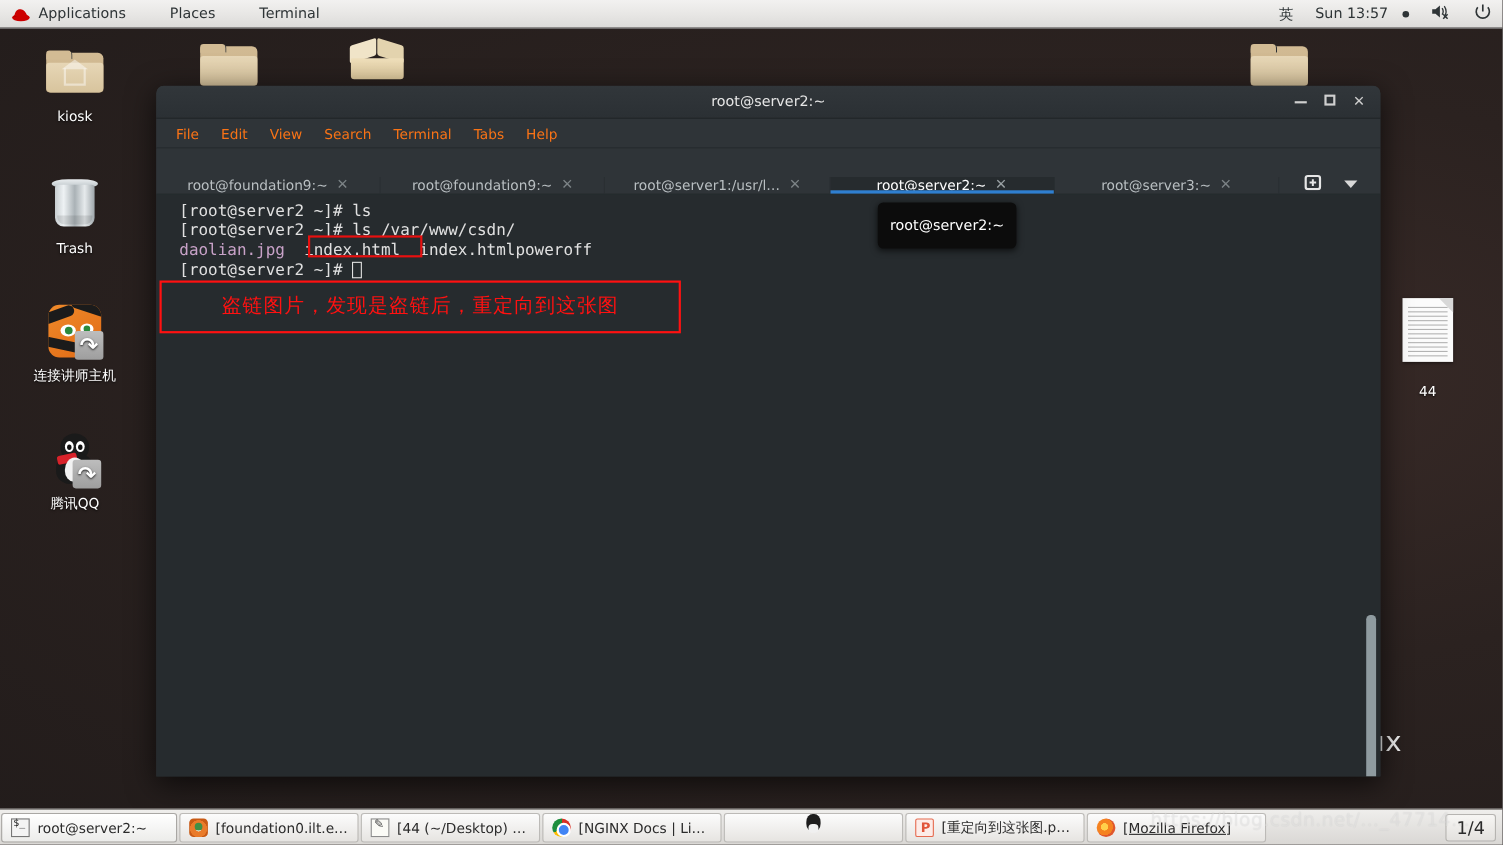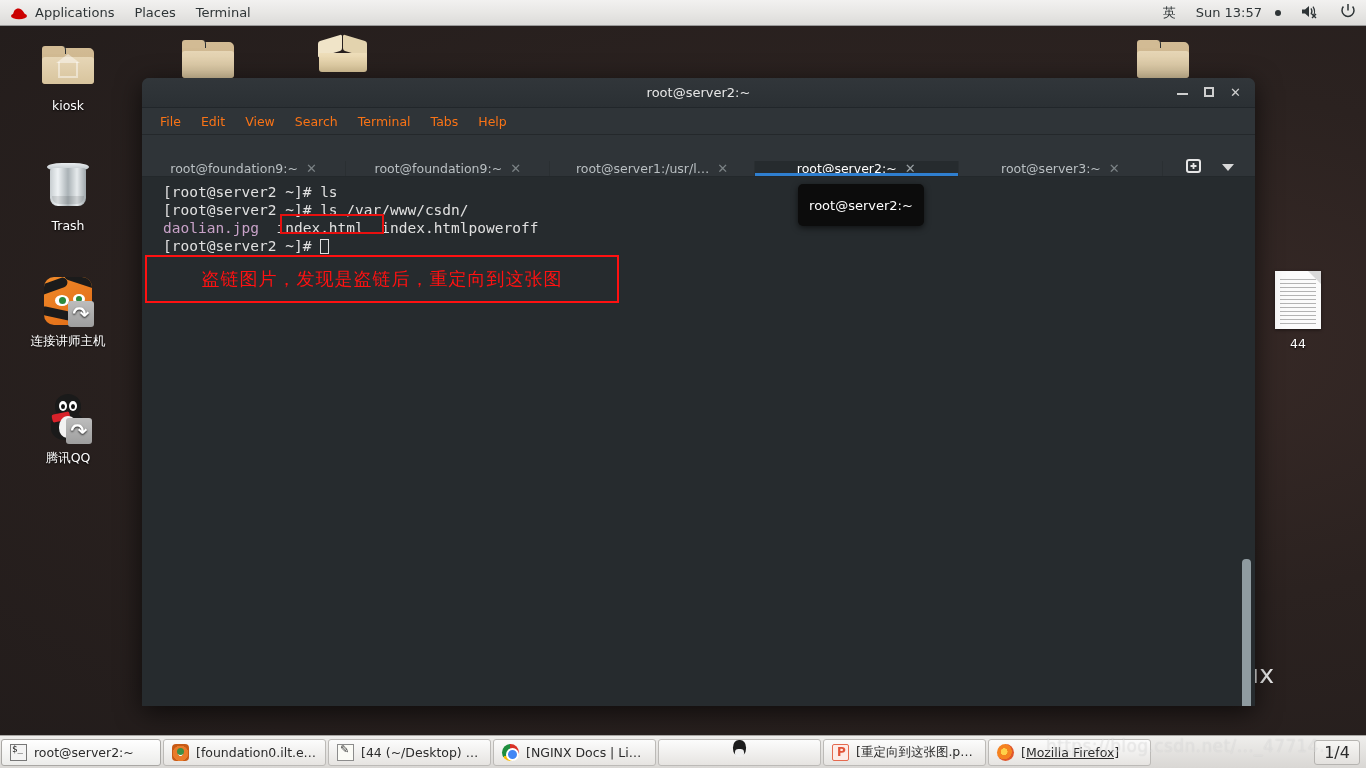--- a/index.html
+++ b/index.html
@@ -15,20 +15,21 @@
 
   
   #top-panel {
     position: absolute; top: 0; left: 0;
     width: 1366px; height: 26px;
     background: linear-gradient(to bottom, #f2f1f0 0%, #e8e7e5 50%, #dcdbd9 100%);
     border-bottom: 1px solid #9a9a9a;
     display: flex; align-items: center;
     font-size: 13px; color: #2e3436;
     z-index: 60;
+    gap: 20px;
   }
   #top-panel .pitem {
     padding: 0 10px; height: 26px; display: flex; align-items: center; gap: 7px;
     cursor: default;
   }
   .rh-logo { width: 18px; height: 14px; position: relative; display:inline-block; }
   .spacer { flex: 1; }
   .panel-right { display: flex; align-items: center; }
   .clock-dot { display:inline-block; width:6px; height:6px; border-radius:50%; background:#2e3436; margin-left:6px; }
 
@@ -366,21 +367,21 @@
           <i></i>
           <i></i>
           <i></i>
           <i></i>
           <i></i>
           <i></i>
           <i></i>
         </div>
     </div>
   </div>
-  <div class="lbl" style="margin-top:8px;">44</div>
+  <div class="lbl" style="margin-top:20px;">44</div>
 </div>
 
 <div id="top-panel">
   <div class="pitem">
     <span class="rh-logo">
       <svg width="18" height="14" viewBox="0 0 18 14">
         <ellipse cx="9" cy="10" rx="8" ry="3.3" fill="#cc0000"></ellipse>
         <path d="M3 9 C3.5 4 6 2 9 2.5 C12 3 13.6 5.5 15 9 Z" fill="#cc0000"></path>
         <path d="M2 10.2 C2 8.8 4 8.2 6.2 8.6 C4.4 9 2.8 9.4 2 10.2 Z" fill="#a30000"></path>
       </svg>

